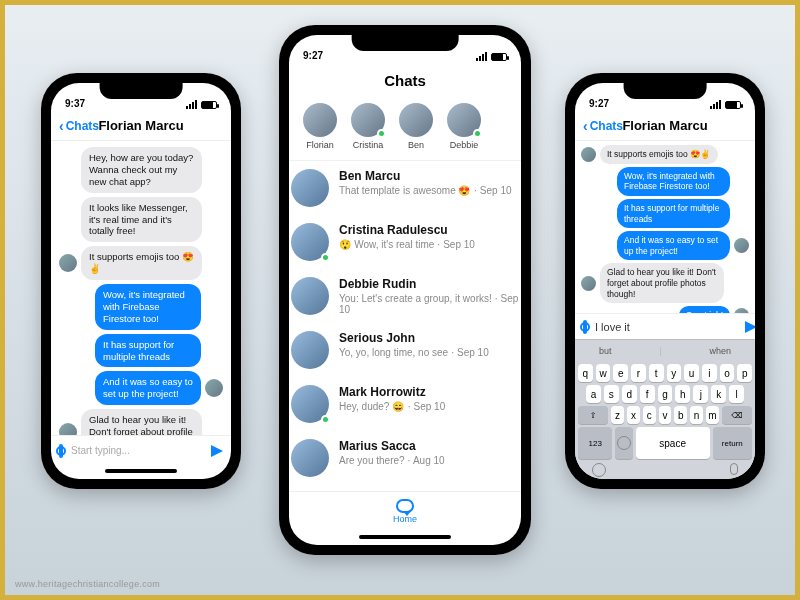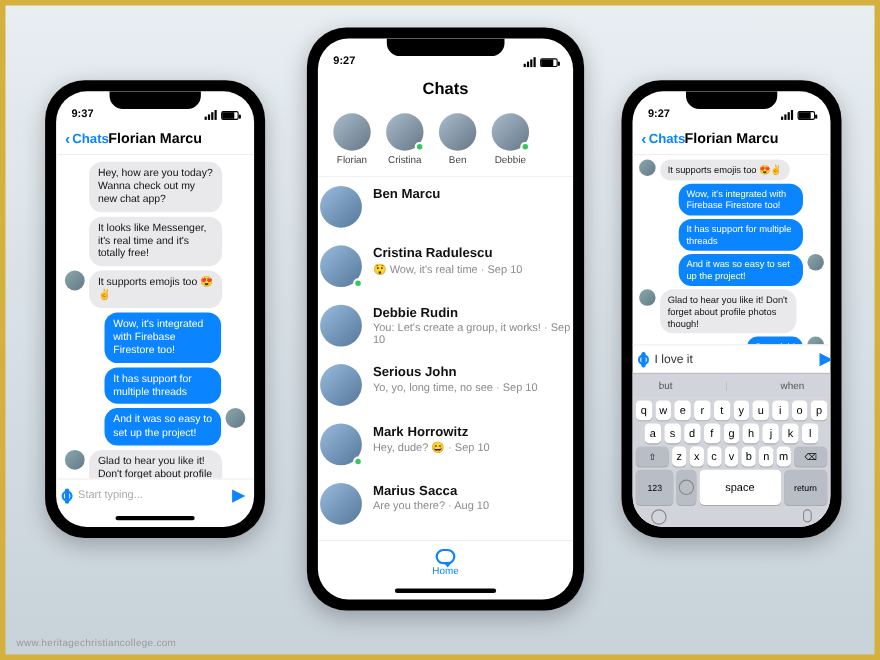--- a/index.html
+++ b/index.html
@@ -63,21 +63,21 @@
     border-bottom:1px solid #eee;
     text-align:right;
   }
   .navhead .back {
     position:absolute; left:8px; color:#0a84ff; font-size:12px; display:flex; align-items:center; gap:2px;
   }
   .chev { font-size:14px; line-height:1; }
 
   
   .chatbody { flex:1; overflow:hidden; padding:6px 8px; display:flex; flex-direction:column; gap:4px; }
-  .row { display:flex; align-items:flex-start; gap:4px; }
+  .row { display:flex; align-items:center; gap:4px; }
   .row.out { justify-content:flex-end; }
   .bub {
     max-width: 74%;
     padding:5px 8px;
     border-radius:12px;
     font-size:9.5px; line-height:1.25;
   }
   .bub.in  { background:#e9e9eb; color:#111; }
   .bub.out { background:#0a84ff; color:#fff;margin-left:36px; }
   .av { width:18px;height:18px;border-radius:50%; background:linear-gradient(135deg,#8aa,#678); flex:0 0 18px; }
@@ -241,20 +241,21 @@
               <span class="dot"></span>
             </div>
             <span>Debbie</span>
           </div>
         </div>
       <div class="list" id="mid-list">
           <div class="item">
             <div class="pic"></div>
             <div class="txt">
               <span class="name">Ben Marcu</span>
+              <span class="sub">That template is awesome 😍 · Sep 10</span>
             </div>
           </div>
           <div class="item">
             <div class="pic">
               <span class="dot"></span>
             </div>
             <div class="txt">
               <span class="name">Cristina Radulescu</span>
               <span class="sub">😲 Wow, it's real time · Sep 10</span>
             </div>

